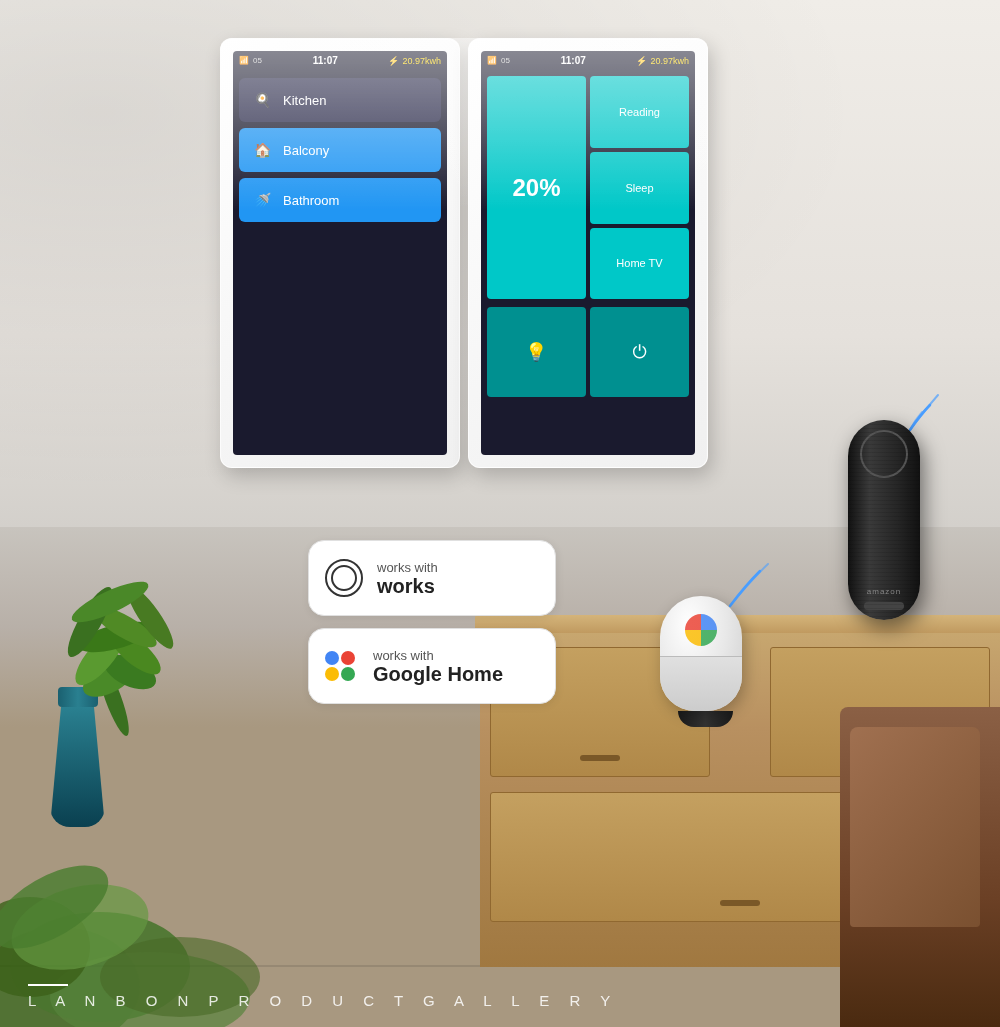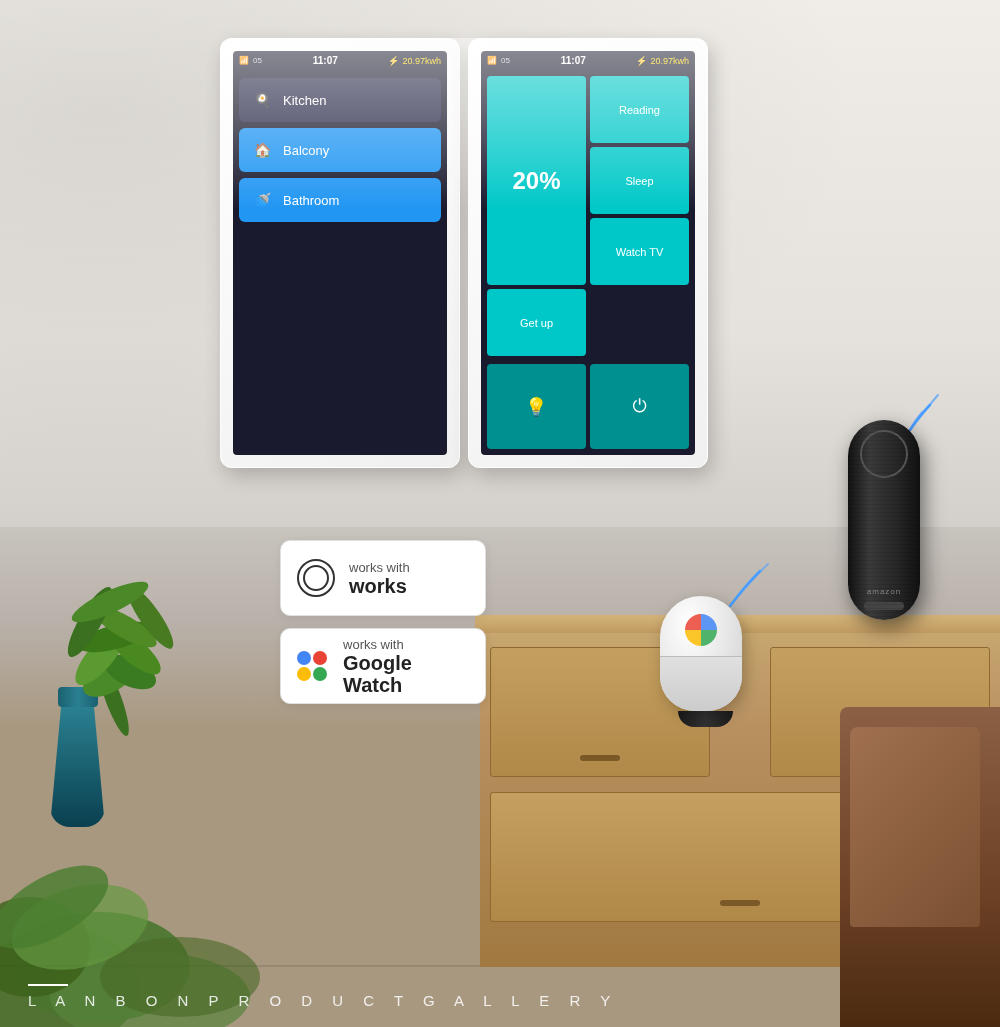--- a/index.html
+++ b/index.html
@@ -227,30 +227,31 @@
     
     .compat-badges {
       position: absolute;
       top: 540px;
       left: 280px;
       display: flex;
       flex-direction: column;
       gap: 12px;
     }
     .compat-badge {
-      width: 206px;
+      width: 248px;
       height: 76px;
       background: #fff;
-      border-radius: 10px;
+      border-radius: 16px;
       border: 1px solid #e0e0e0;
       display: flex;
       align-items: center;
       padding: 0 16px;
       gap: 14px;
       box-shadow: 1px 2px 8px rgba(0,0,0,0.08);
+      margin-left: 28px;
     }
     .alexa-ring {
       width: 38px; height: 38px;
       border-radius: 50%;
       border: 2px solid #333;
       display: flex; align-items: center; justify-content: center;
       flex-shrink: 0;
     }
     .alexa-ring-inner {
       width: 26px; height: 26px;
@@ -460,22 +461,21 @@
         <span style="font-size:8px;">05</span>
       </div>
       <span class="status-time">11:07</span>
       <span class="status-power">⚡ <span>20.97kwh</span></span>
     </div>
 
     <div class="panel-screen-right">
       <div class="pct-display">20%</div>
       <div class="mode-btn">Reading</div>
       <div class="mode-btn">Sleep</div>
-      <div class="mode-btn">Watch TV</div>
-      <div class="mode-btn">Get up</div>
+      <div class="mode-btn">Home TV</div>
       <div class="bottom-btns">
         <div class="bottom-btn" style="background:#009090;">💡</div>
         <div class="bottom-btn" style="background:#009090;">⏻</div>
       </div>
     </div>
   </div>
 
 </div>
 
 <div class="compat-badges">
@@ -492,21 +492,21 @@
 
   <div class="compat-badge">
     <div class="google-dots">
       <div class="gdot" style="background:#4285f4;"></div>
       <div class="gdot" style="background:#ea4335;"></div>
       <div class="gdot" style="background:#fbbc05;"></div>
       <div class="gdot" style="background:#34a853;"></div>
     </div>
     <div class="badge-text">
       <span class="works-with">works with</span>
-      <span class="brand-name">Google Watch</span>
+      <span class="brand-name">Google Home</span>
     </div>
   </div>
 
 </div>
 
 <div style="position:absolute;top:420px;right:80px;">
 
   <svg style="position:absolute;top:-40px;right:-20px;width:60px;height:60px;" viewBox="0 0 60 60">
     <path d="M30 50 Q40 35 50 25" fill="none" stroke="#4a9eff" stroke-width="2.5" stroke-linecap="round"></path>
     <path d="M30 50 Q45 30 58 15" fill="none" stroke="#4a9eff" stroke-width="2" stroke-linecap="round" opacity="0.7"></path>

